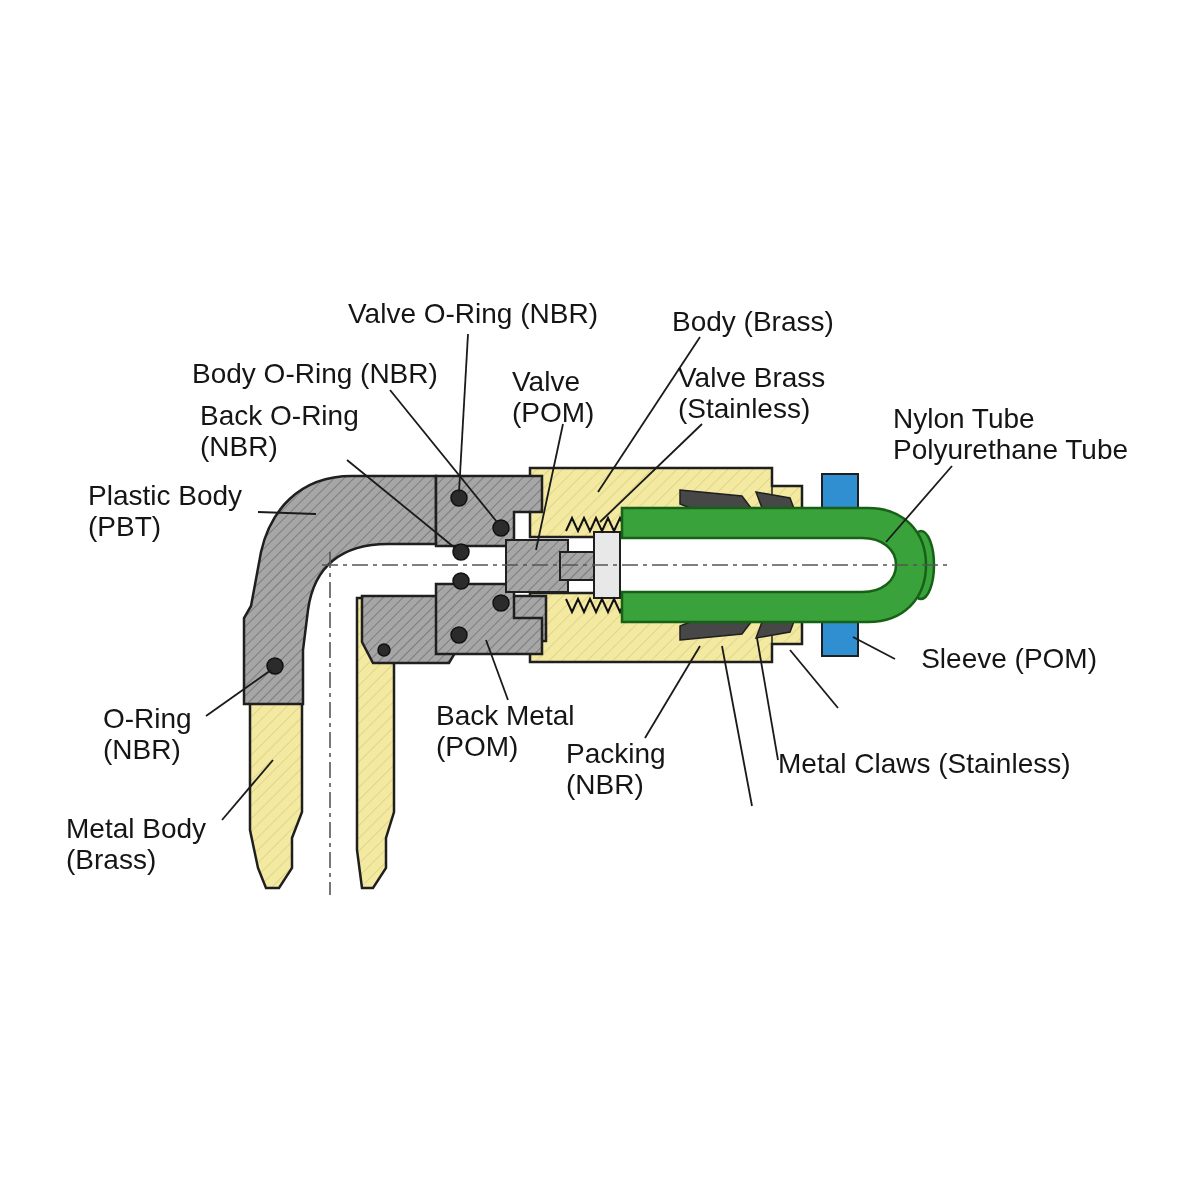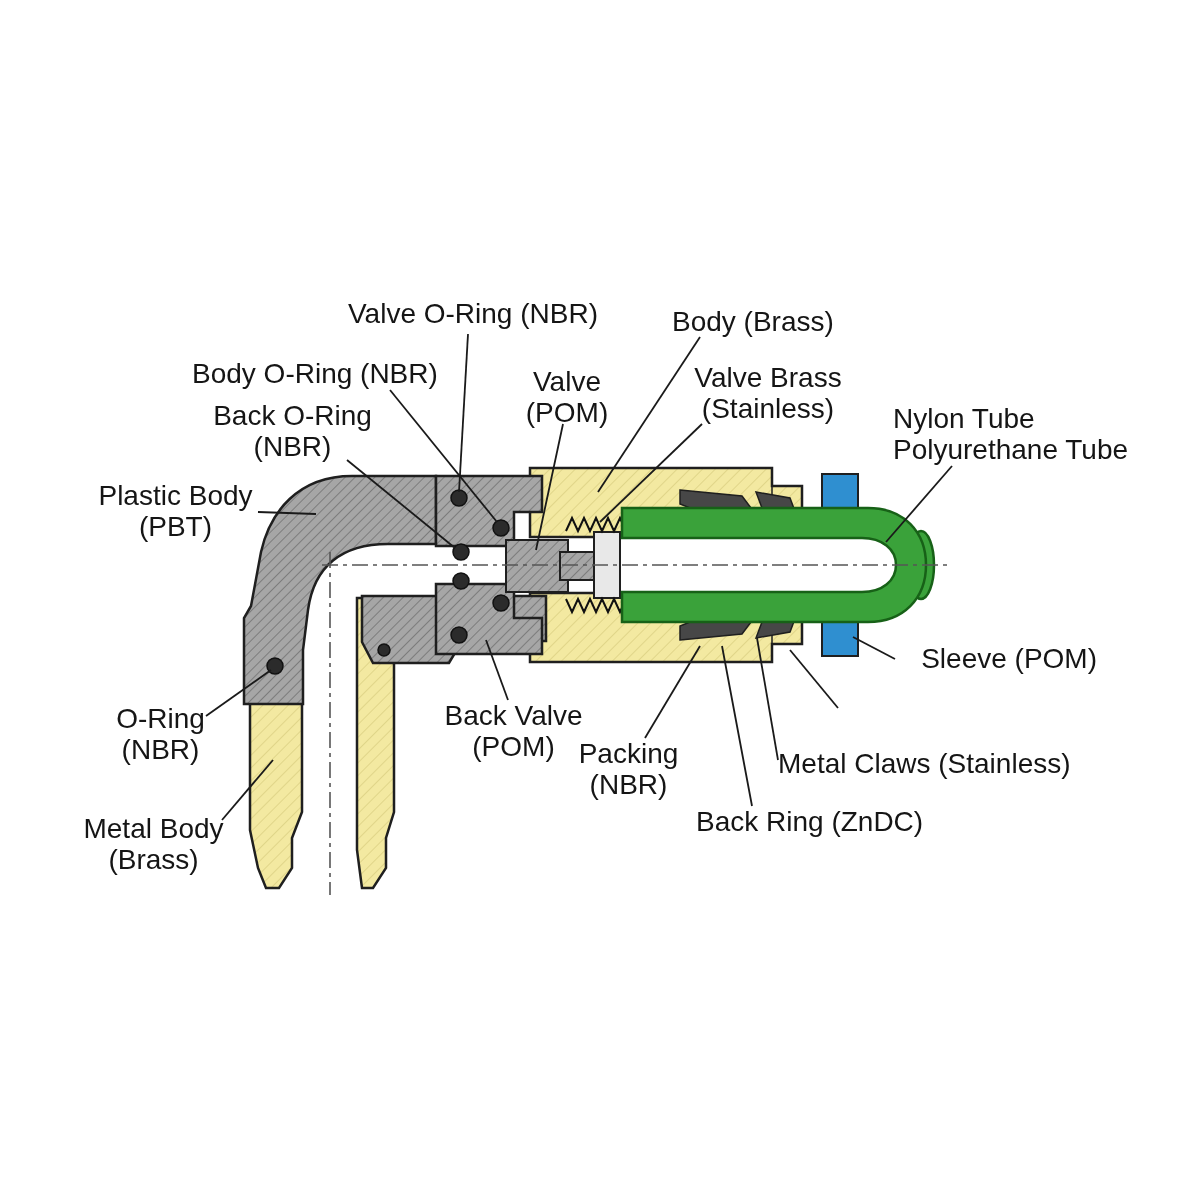--- a/index.html
+++ b/index.html
@@ -12,21 +12,21 @@
   }
   .diagram-svg{position:absolute;left:0;top:0;}
   .lbl{
     position:absolute;
     font-size:28px;
     line-height:1.12;
     color:#151515;
     white-space:pre-line;
     z-index:2;
   }
-  .lbl.center{text-align:center;}
+  .lbl.center{}
 </style>
 </head>
 <body>
 
 <div class="canvas">
 
   <svg class="diagram-svg" width="1200" height="1200" viewBox="0 0 1200 1200">
     <defs>
       <pattern id="hatchG" width="7" height="7" patternUnits="userSpaceOnUse" patternTransform="rotate(45)">
         <rect width="7" height="7" fill="#a6a6a6"></rect>
@@ -131,29 +131,28 @@
 
   <div class="lbl center" style="left:200px;top:400px;width:185px;">Back O-Ring
 (NBR)</div>
 
   <div class="lbl center" style="left:88px;top:480px;width:175px;">Plastic Body
 (PBT)</div>
 
   <div class="lbl center" style="left:103px;top:703px;width:115px;">O-Ring
 (NBR)</div>
 
-  <div class="lbl center" style="left:436px;top:700px;width:155px;">Back Valve
+  <div class="lbl center" style="left:436px;top:700px;width:155px;">Back Metal
 (POM)</div>
 
   <div class="lbl center" style="left:566px;top:738px;width:125px;">Packing
 (NBR)</div>
 
   <div class="lbl" style="left:897px;top:643px;width:200px;text-align:right;">Sleeve (POM)</div>
 
 
   <div class="lbl" style="left:778px;top:748px;width:310px;">Metal Claws (Stainless)</div>
 
-  <div class="lbl" style="left:696px;top:806px;width:260px;">Back Ring (ZnDC)</div>
 
   <div class="lbl center" style="left:66px;top:813px;width:175px;">Metal Body
 (Brass)</div>
 
 </div>
 
 </body></html>

